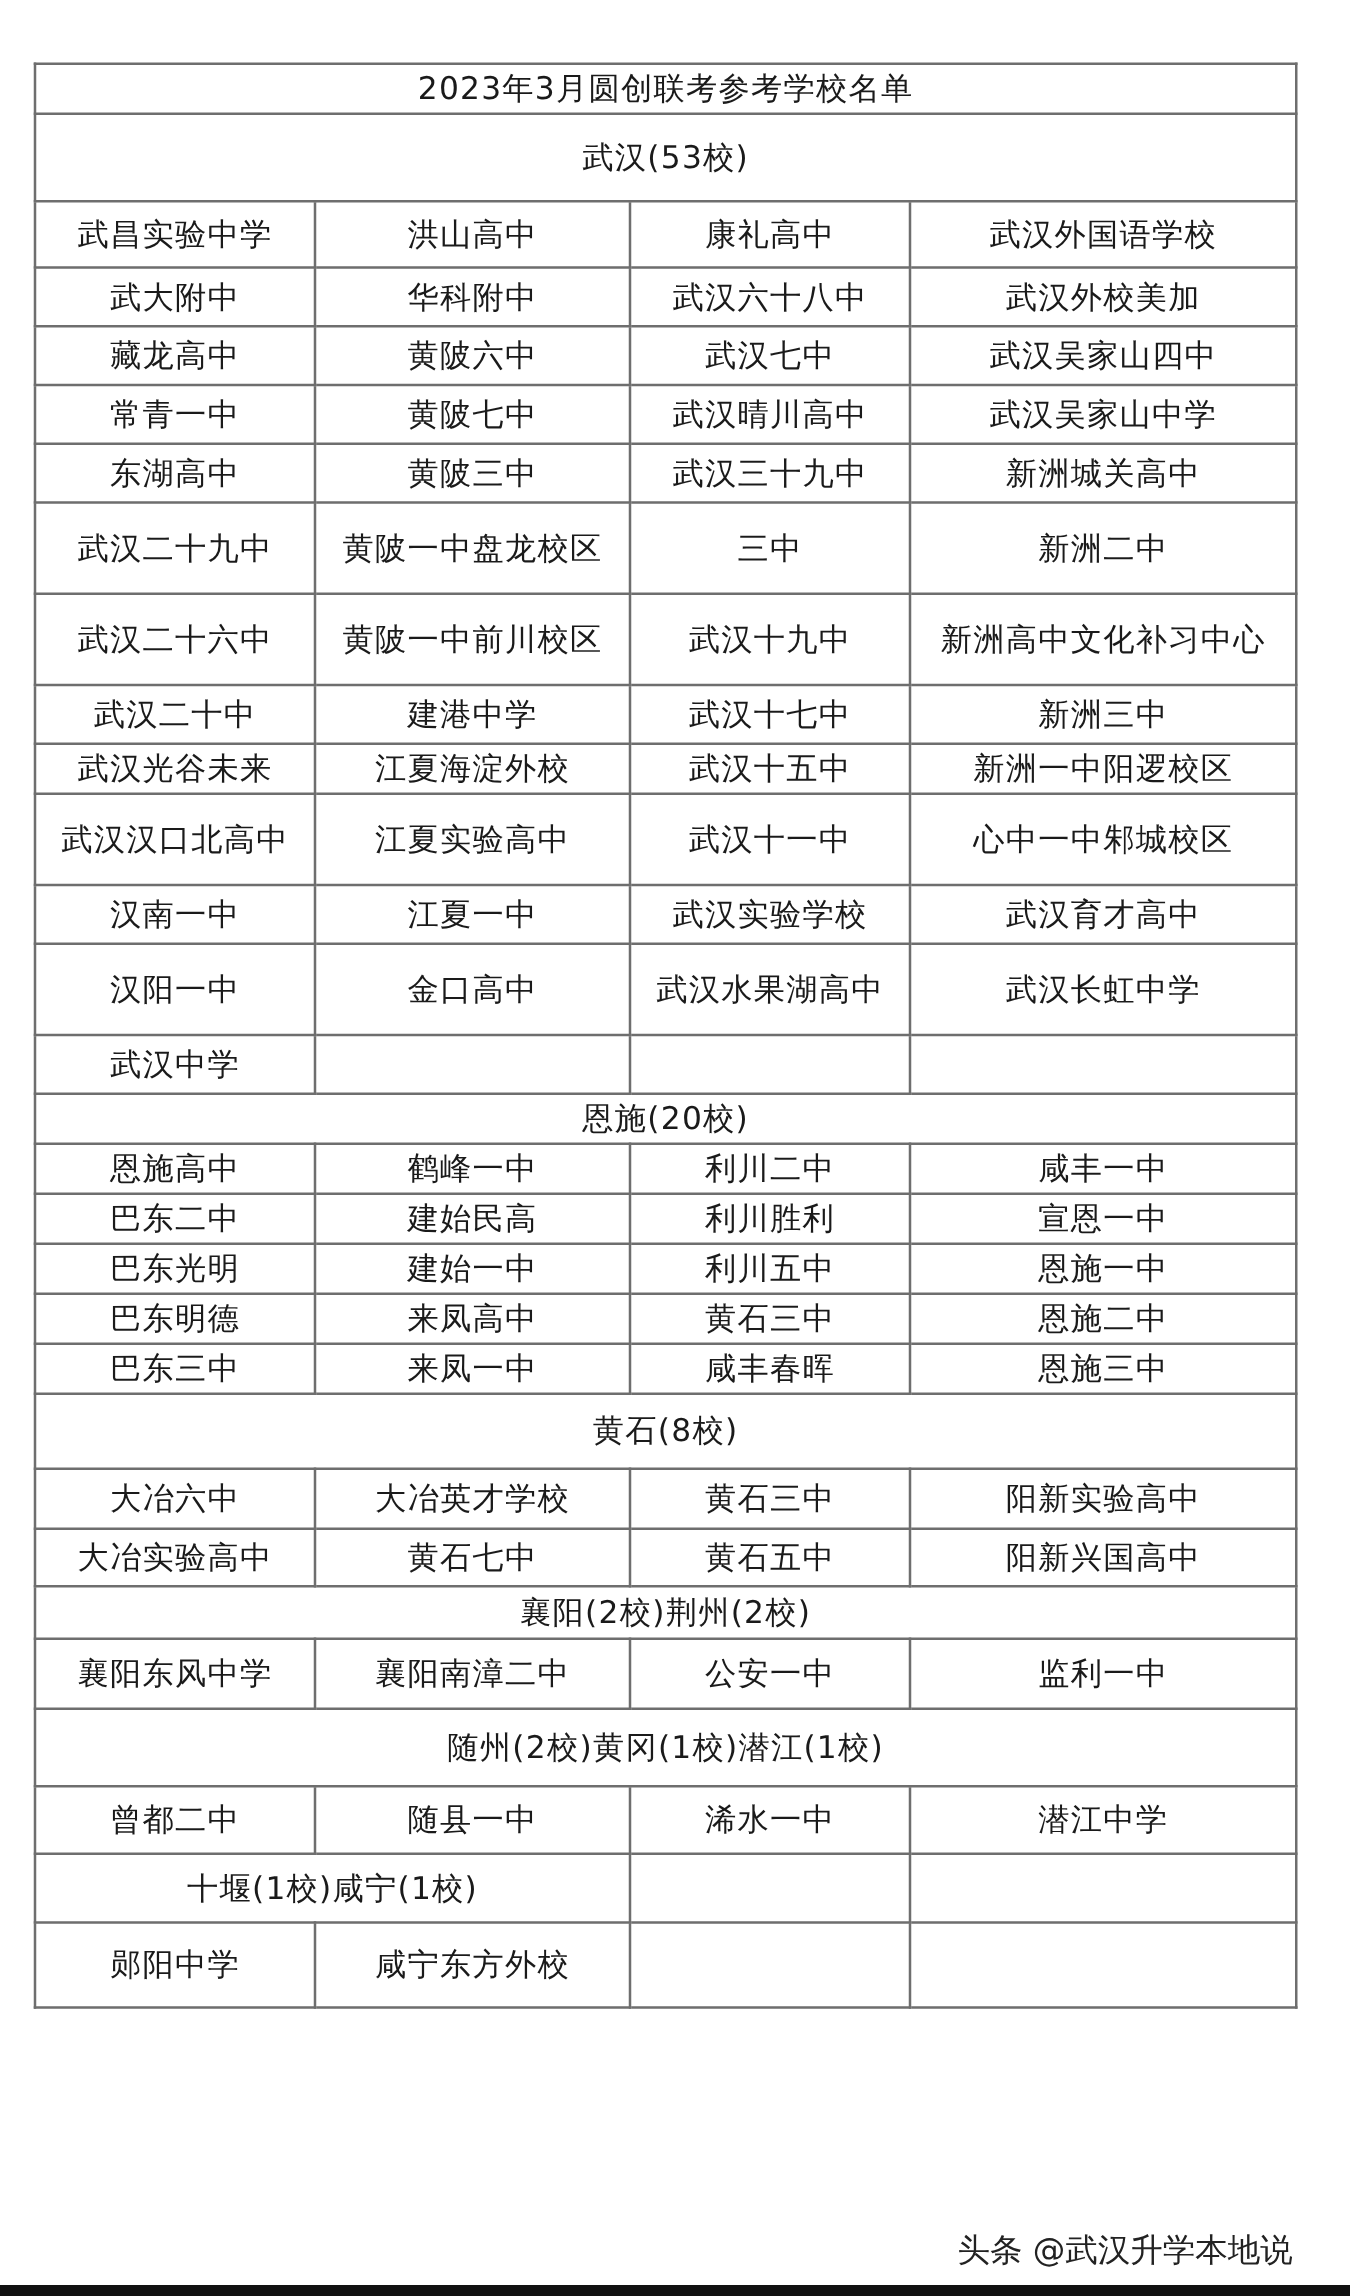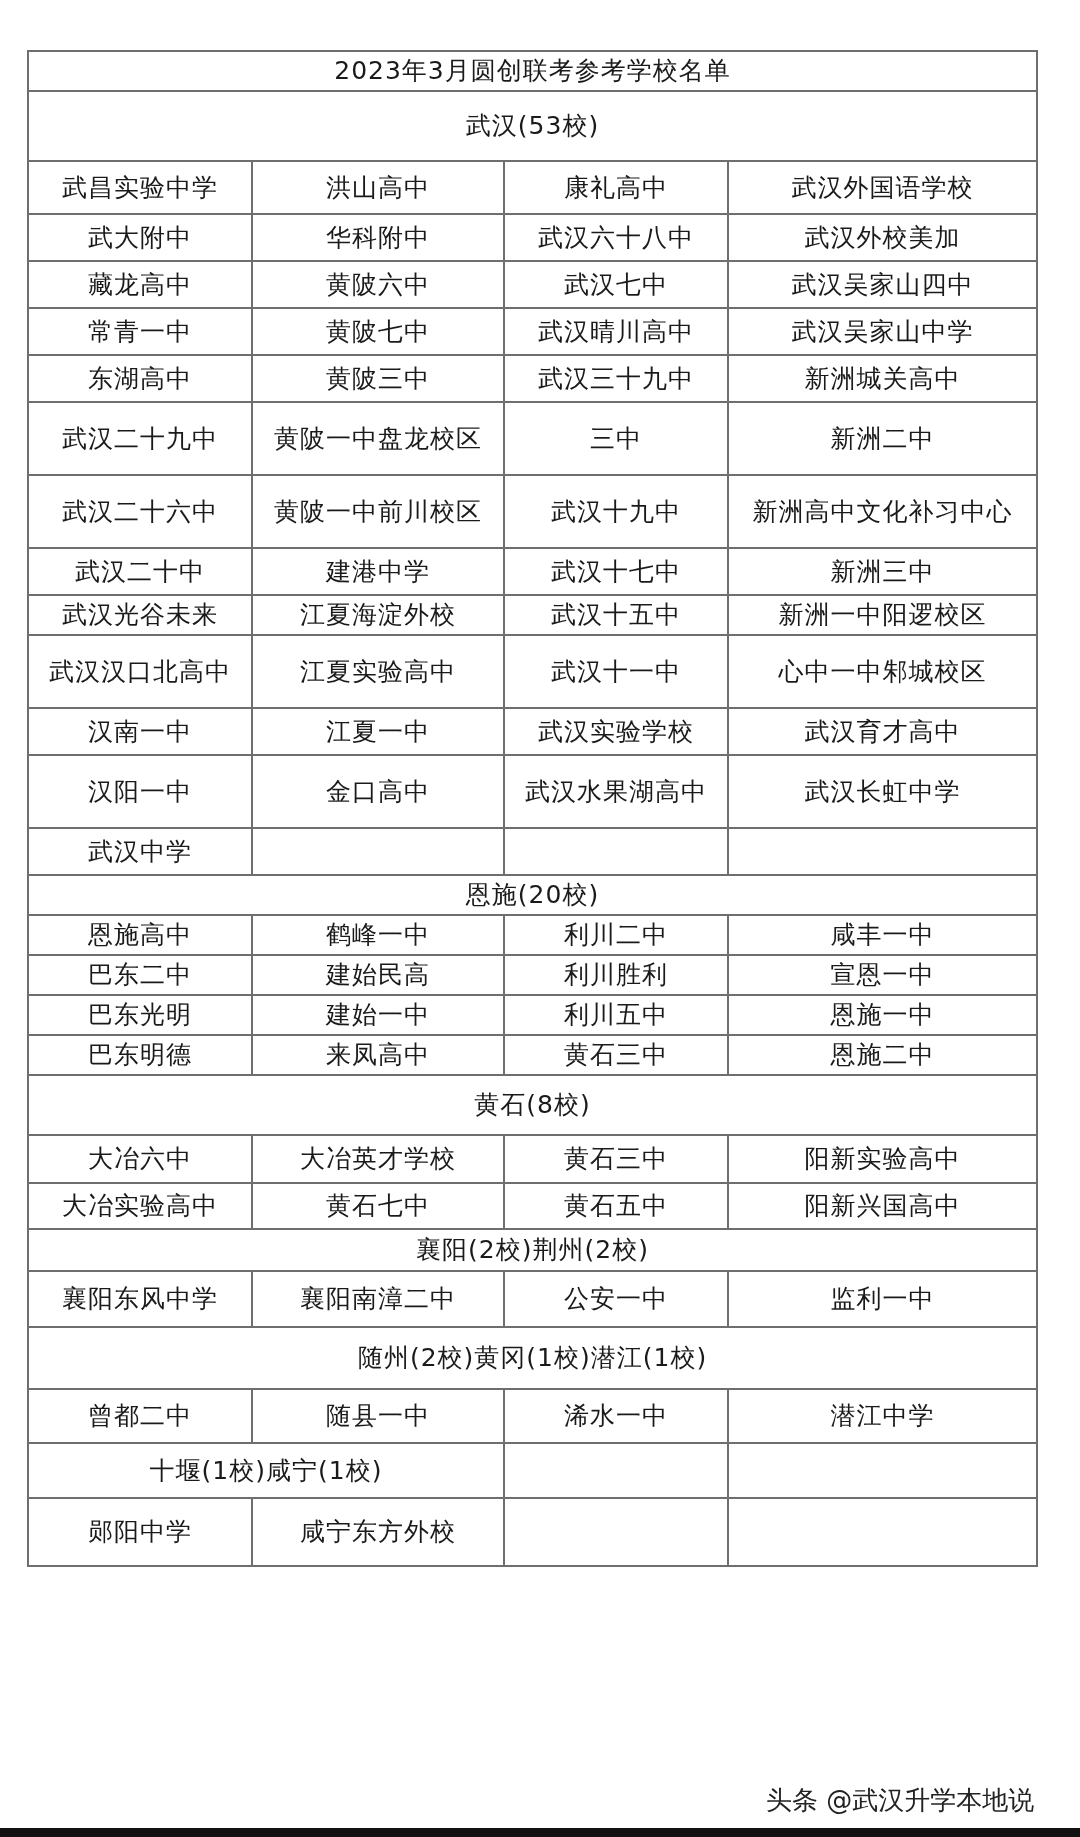--- a/index.html
+++ b/index.html
@@ -131,20 +131,26 @@
           <td>建始一中</td>
           <td>利川五中</td>
           <td>恩施一中</td>
         </tr>
         <tr style="height: 37px;">
           <td>巴东明德</td>
           <td>来凤高中</td>
           <td>黄石三中</td>
           <td>恩施二中</td>
         </tr>
+        <tr style="height: 37px;">
+          <td>巴东三中</td>
+          <td>来凤一中</td>
+          <td>咸丰春晖</td>
+          <td>恩施三中</td>
+        </tr>
         <tr style="height: 60px;">
           <td colspan="4" class="region">黄石(8校)</td>
         </tr>
         <tr style="height: 48px;">
           <td>大冶六中</td>
           <td>大冶英才学校</td>
           <td>黄石三中</td>
           <td>阳新实验高中</td>
         </tr>
         <tr style="height: 46px;">

